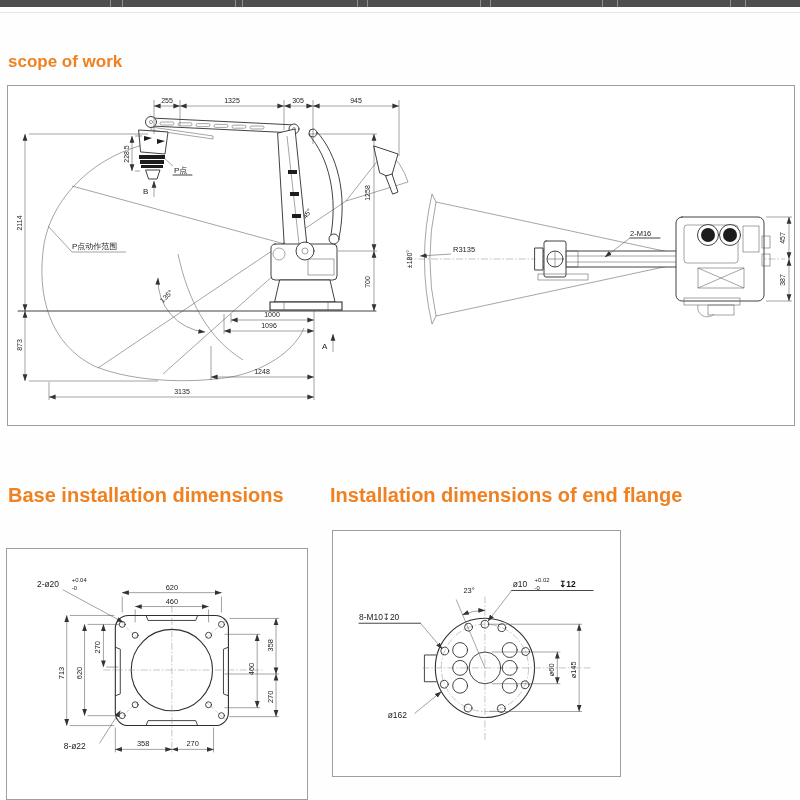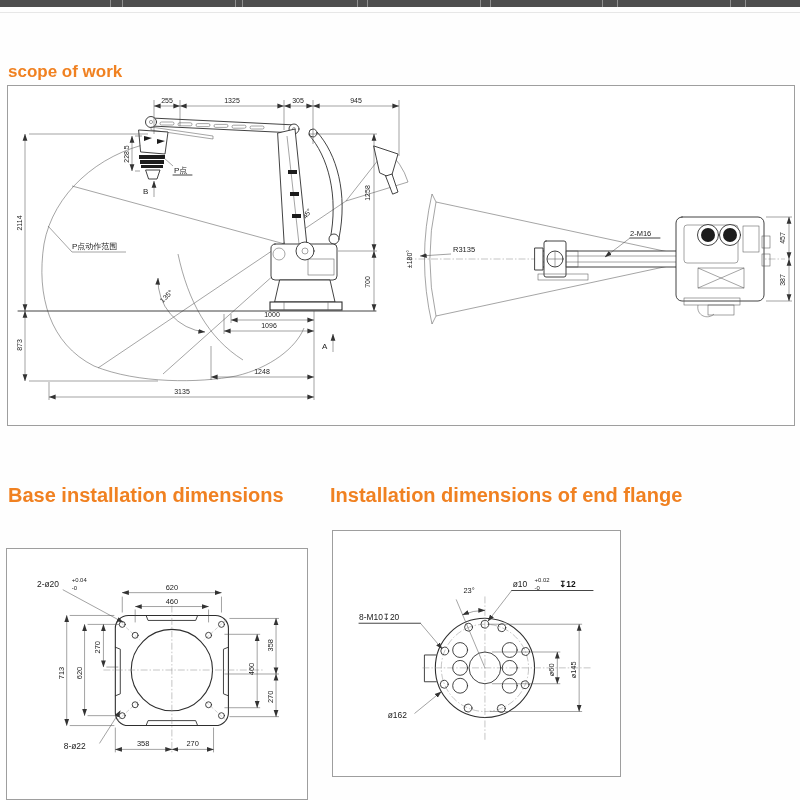--- a/index.html
+++ b/index.html
@@ -2,21 +2,21 @@
 <html><head>
 <meta charset="utf-8">
 <style>
   html,body{margin:0;padding:0;background:#fff;}
   .page{position:relative;width:800px;height:800px;background:#fefefe;overflow:hidden;
         font-family:"Liberation Sans",sans-serif;}
   .topbar{position:absolute;left:0;top:0;width:800px;height:7px;background:#4e4e4e;}
   .topbar .tick{position:absolute;top:0;width:1px;height:7px;background:#8f8f8f;}
   .hairline{position:absolute;left:0;top:12px;width:800px;height:1px;background:#e7e7e7;}
   h2.accent{position:absolute;margin:0;color:#f08121;font-weight:700;}
-  #h-scope{left:8px;top:62px;font-size:17px;}
+  #h-scope{left:8px;top:52px;font-size:17px;}
   #h-base{left:8px;top:484px;font-size:20px;}
   #h-flange{left:330px;top:484px;font-size:20px;}
   .panel{position:absolute;background:#fff;border:1px solid #9e9e9e;}
   #box-scope{left:7px;top:85px;width:786px;height:339px;}
   #box-base{left:6px;top:548px;width:300px;height:250px;}
   #box-flange{left:332px;top:530px;width:287px;height:245px;}
   svg{display:block;}
   .ln{stroke:#2e2e2e;stroke-width:.9;fill:none;stroke-linejoin:round;stroke-linecap:round;}
   .l2{stroke:#2e2e2e;stroke-width:1.1;fill:none;}
   .lt{stroke:#5a5a5a;stroke-width:.55;fill:none;}

